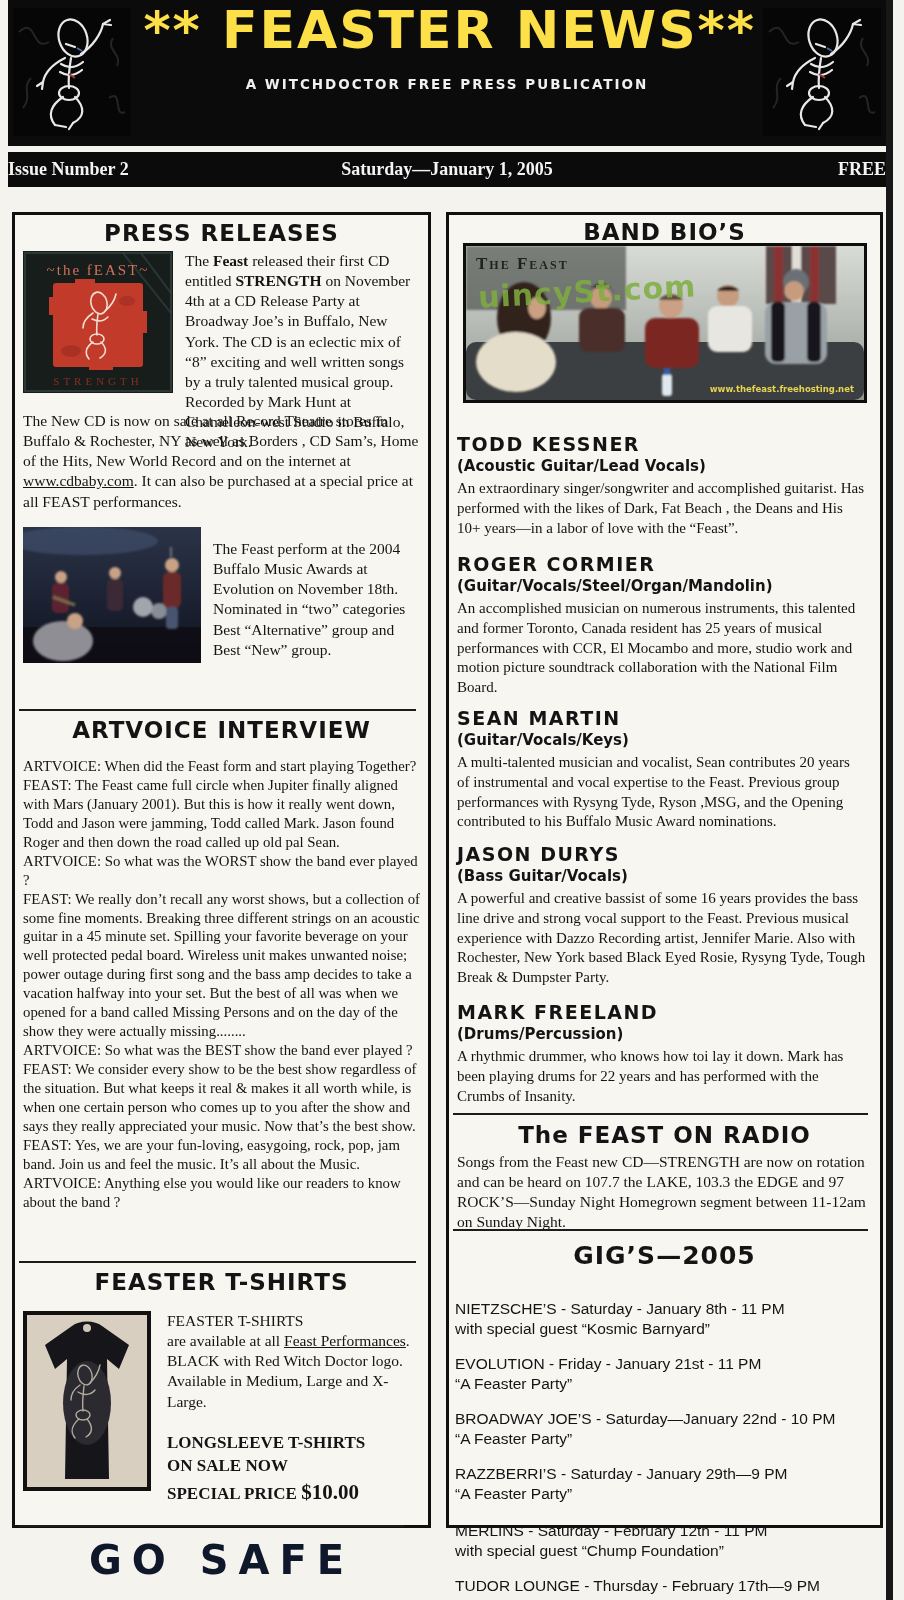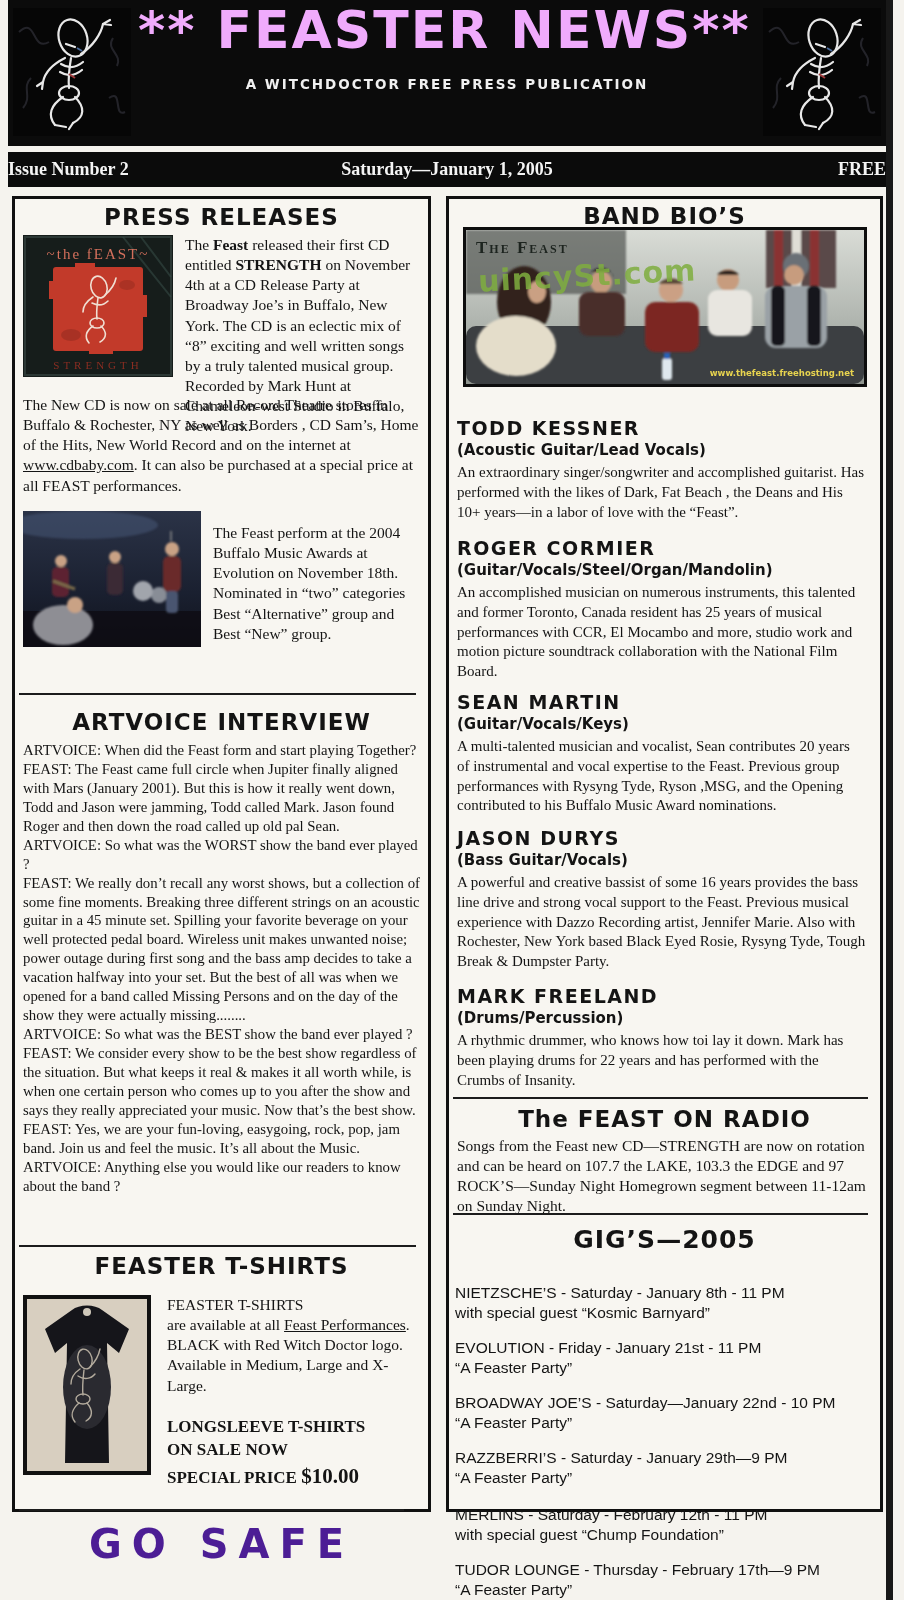--- a/index.html
+++ b/index.html
@@ -6,34 +6,34 @@
   .page{position:relative;width:904px;height:1600px;background:#f5f3ee;overflow:hidden;
         font-family:"Liberation Serif",serif;color:#141414;}
   
   .scan-edge{position:absolute;left:886px;top:0;width:7px;height:1600px;background:#181818;}
 
   
   .masthead{position:absolute;left:8px;top:0;width:878px;height:146px;background:#0b0b0b;}
   .skel-box{position:absolute;top:8px;width:118px;height:128px;background:#060606;}
   .skel-left{left:5px;}
   .skel-right{right:5px;}
-  .mast-title{position:absolute;left:130px;right:130px;top:0px;text-align:left;color:#f0abfc;
+  .mast-title{position:absolute;left:130px;right:130px;top:0px;text-align:right;color:#fde047;
     font-family:"DejaVu Sans",sans-serif;font-weight:700;font-size:52px;letter-spacing:2px;white-space:nowrap;}
   .mast-sub{position:absolute;left:130px;right:130px;top:76px;text-align:center;color:#f0f0f0;
     font-family:"DejaVu Sans",sans-serif;font-weight:700;font-size:13.5px;letter-spacing:2px;}
 
   
   .issue-bar{position:absolute;left:8px;top:152px;width:878px;height:35px;background:#0b0b0b;color:#f4f4f4;
     display:flex;align-items:center;font-weight:700;font-size:18px;}
   .issue-bar .cell{flex:1;padding:0 0;}
   .issue-bar .c{text-align:center;}
   .issue-bar .r{text-align:right;}
 
   
-  .col{position:absolute;top:196px;height:1316px;border:3px solid #101010;background:#f8f6f1;box-sizing:border-box;}
+  .col{position:absolute;top:212px;height:1316px;border:3px solid #101010;background:#f8f6f1;box-sizing:border-box;}
   .col-left{left:12px;width:419px;}
   .col-right{left:446px;width:437px;}
   .abs{position:absolute;}
 
   .h-comic{font-family:"DejaVu Sans",sans-serif;font-weight:700;text-align:center;
     font-size:23px;letter-spacing:1px;width:100%;}
   .rule{border-top:2px solid #1c1c1c;}
 
   .body-txt{font-size:15.5px;line-height:1.3;}
 
@@ -43,21 +43,21 @@
 
   
   .interview p{margin:0;}
 
   
   .tshirt-frame{width:128px;height:180px;border:4px solid #111;background:#d8cfc0;box-sizing:border-box;}
   .promo{font-weight:700;font-size:17px;line-height:1.35;}
   .price{font-size:21px;font-weight:700;}
   .underline{text-decoration:underline;}
   .gosafe{font-family:"DejaVu Sans",sans-serif;font-weight:700;font-size:40px;letter-spacing:10px;
-    color:#4c1d95;text-align:center;width:100%;}
+    color:#0f172a;text-align:center;width:100%;}
 
   
   .band-photo{border:3px solid #0d0d0d;box-shadow:inset 0 0 0 2px #d8cf6e;background:#9aa09a;
     box-sizing:border-box;overflow:hidden;}
   .photo-caption{position:absolute;left:10px;top:8px;font-family:"Liberation Serif",serif;
     font-variant:small-caps;font-weight:700;font-size:17px;color:#1d241f;letter-spacing:2px;}
   .photo-watermark{position:absolute;left:12px;top:28px;font-family:"DejaVu Sans",sans-serif;
     font-weight:700;font-size:30px;color:#7fae3f;opacity:.85;transform:rotate(-3deg);letter-spacing:1px;}
   .photo-url{position:absolute;right:10px;bottom:6px;font-family:"DejaVu Sans",sans-serif;
     font-weight:700;font-size:8.5px;color:#e8d44f;}
@@ -214,21 +214,21 @@
             <ellipse cx="40" cy="114" rx="30" ry="20" fill="#8e8e94"></ellipse>
               <circle cx="52" cy="94" r="8" fill="#c9a285"></circle>
           </g>
         </svg>
       </div>
       <div class="body-txt" style="padding-top:12px;">The Feast perform at the 2004 Buffalo Music Awards at Evolution on November 18th. Nominated in “two” categories Best “Alternative” group and Best “New” group.</div>
     </div>
 
     <div class="abs rule" style="top:494px;left:4px;width:397px;"></div>
 
-    <div class="abs h-comic" style="top:502px;left:0;margin-top:8px;">ARTVOICE INTERVIEW</div>
+    <div class="abs h-comic" style="top:502px;left:0;">ARTVOICE INTERVIEW</div>
 
     <div class="abs interview" style="top:542px;left:8px;width:397px;height:502px;overflow:hidden;font-size:14.8px;line-height:1.28;">
       <p>ARTVOICE:  When did the Feast form and start playing Together?</p>
       <p>FEAST: The Feast came full circle when Jupiter finally aligned with Mars (January 2001). But this is how it really went down, Todd and Jason were jamming, Todd called Mark. Jason found Roger and then down the road called up old pal Sean.</p>
       <p>ARTVOICE: So what was the WORST show the band ever played ?</p>
       <p>FEAST: We really don’t recall any worst shows, but a collection of some fine moments. Breaking three different strings on an acoustic guitar in a 45 minute set. Spilling your favorite beverage on your well protected pedal board. Wireless unit makes unwanted noise; power outage during first song and the bass amp decides to take a vacation halfway into your set. But the best of all was when we opened for a band called Missing Persons and on the day of the show they were actually missing........</p>
       <p>ARTVOICE: So what was the BEST show the band ever played ?</p>
       <p>FEAST: We consider every show to be the best show regardless of the situation. But what keeps it real &amp; makes it all worth while, is when one certain person who comes up to you after the show and says they really appreciated your music. Now that’s the best show.</p>
       <p>FEAST: Yes, we are your fun-loving, easygoing, rock, pop, jam band. Join us and feel the music. It’s all about the Music.</p>
       <p>ARTVOICE: Anything else you would like our readers to know about the band ?</p>

